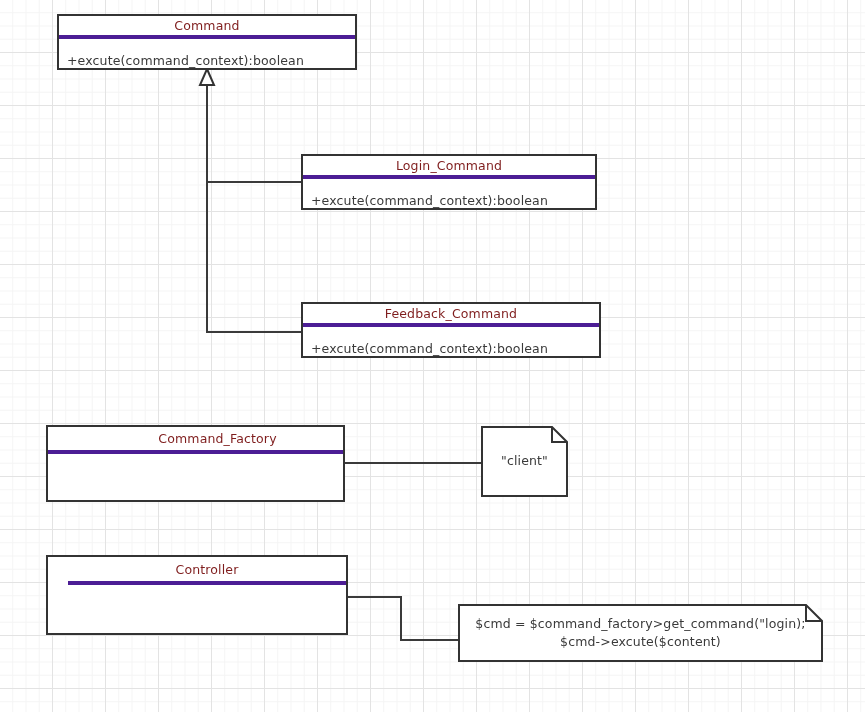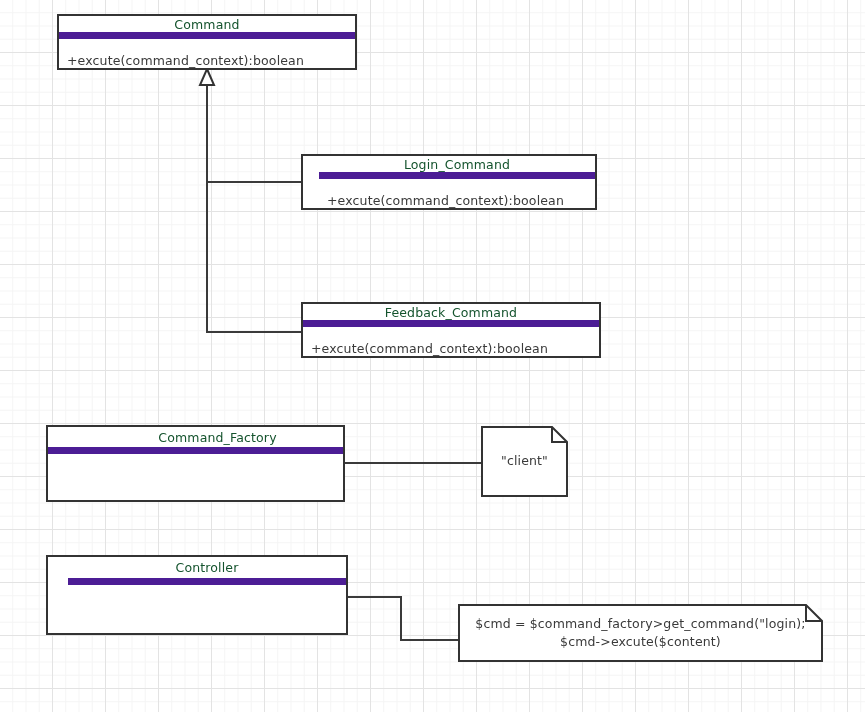--- a/index.html
+++ b/index.html
@@ -34,27 +34,27 @@
     box-sizing: border-box;
     border: 2px solid #333333;
     background: #ffffff;
     display: flex;
     flex-direction: column;
   }
 
   .uml-class .class-name {
     box-sizing: border-box;
     text-align: center;
-    color: #14532d;
+    color: #7f1d1d;
     font-size: 12.5px;
     letter-spacing: 0.15px;
     display: flex;
     align-items: center;
     justify-content: center;
-    border-bottom: 7px solid #4c1d95;
+    border-bottom: 4px solid #4c1d95;
     white-space: nowrap;
   }
 
   .uml-class .class-members {
     box-sizing: border-box;
     flex: 1;
     display: flex;
     align-items: center;
     padding-left: 8px;
     color: #3a3a3a;
@@ -123,21 +123,21 @@
 
   <div class="conn h" style="left:347px; top:596px; width:55px;"></div>
   <div class="conn v" style="left:400px; top:596px; height:45px;"></div>
   <div class="conn h" style="left:400px; top:639px; width:60px;"></div>
 
   <div class="uml-class" style="left:57px; top:14px; width:300px; height:56px;">
     <div class="class-name" style="height:31px;">Command</div>
     <div class="class-members">+excute(command_context):boolean</div>
   </div>
 
-  <div class="uml-class" style="left:301px; top:154px; width:296px; height:56px;padding-left:16px;">
+  <div class="uml-class" style="left:301px; top:154px; width:296px; height:56px;">
     <div class="class-name" style="height:29px;">Login_Command</div>
     <div class="class-members">+excute(command_context):boolean</div>
   </div>
 
   <div class="uml-class" style="left:301px; top:302px; width:300px; height:56px;">
     <div class="class-name" style="height:29px;">Feedback_Command</div>
     <div class="class-members">+excute(command_context):boolean</div>
   </div>
 
   <div class="uml-class" style="left:46px; top:425px; width:299px; height:77px;">

